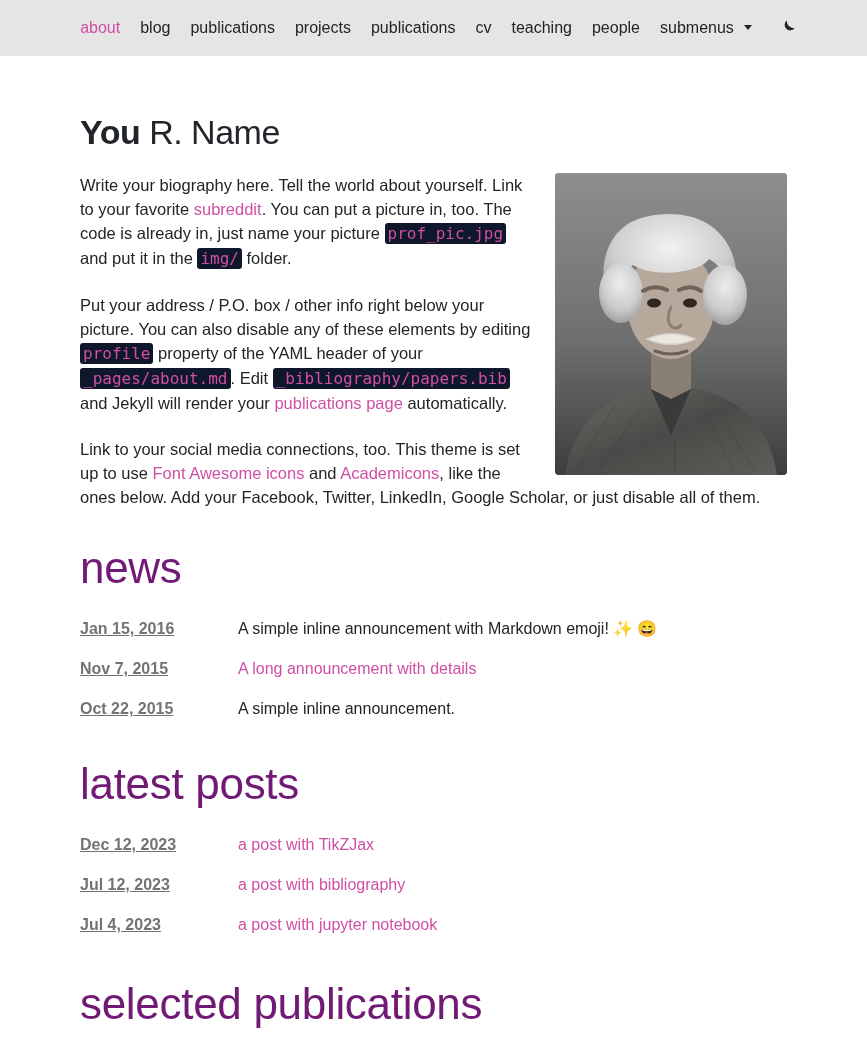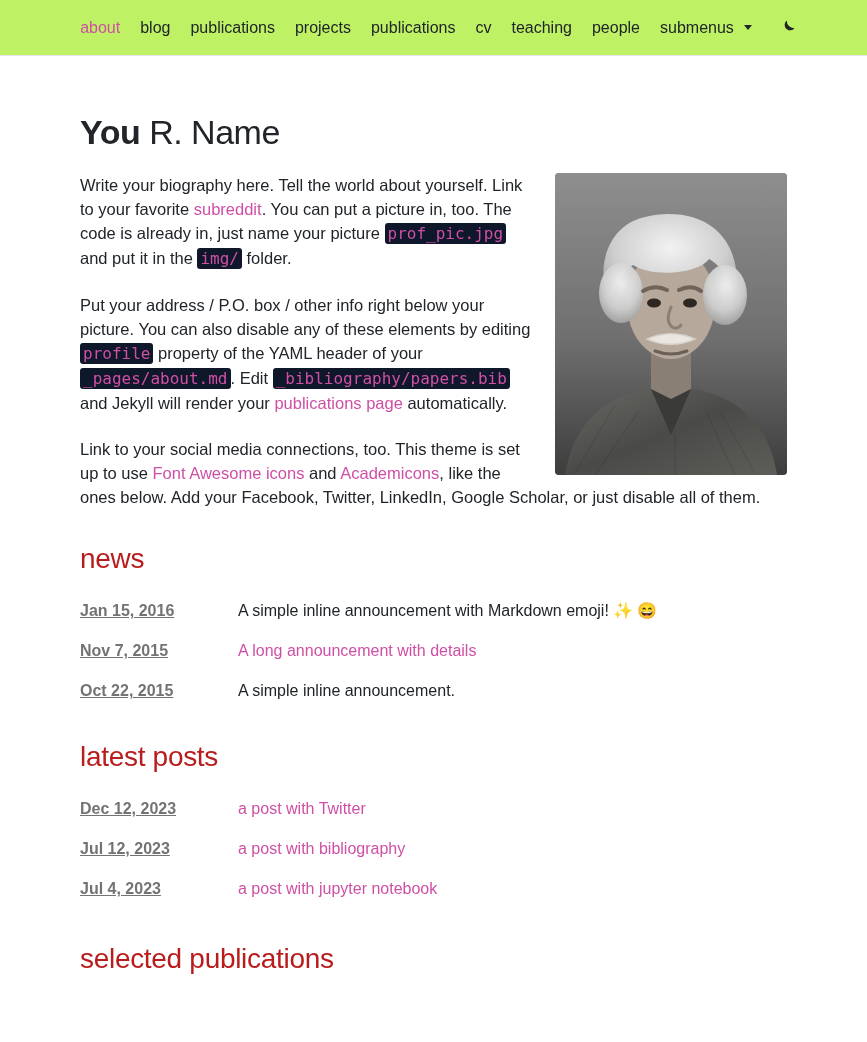--- a/index.html
+++ b/index.html
@@ -16,21 +16,21 @@
   }
   a { text-decoration: none; }
 
   
   .navbar {
     height: 55px;
     border-bottom: 1px solid #e6e6e6;
     display: flex;
     align-items: center;
     justify-content: center;
-    background: #bef264;
+    background: #e5e5e5;
   }
   .nav-inner {
     display: flex;
     align-items: center;
     gap: 0px;
   }
   .nav-link {
     font-size: 16px;
     color: #212529;
     padding: 0 10px;
@@ -124,23 +124,23 @@
     font-family: "DejaVu Sans Mono", monospace;
     font-size: 16px;
     color: #cf4fa5;
     background: #0f172a;
     padding: 1px 3px;
     border-radius: 3px;
     word-break: break-word;
   }
 
   h2.section {
-    font-size: 28px;
+    font-size: 44px;
     font-weight: 400;
-    color: #b91c1c;
+    color: #701a75;
     margin: 34px 0 16px 0;
     clear: both;
     letter-spacing: -0.3px;
   }
   h2.section.tight { margin-top: 30px; }
 
   table.entries {
     border-collapse: collapse;
     width: 100%;
     margin: 0;
@@ -278,21 +278,21 @@
         <td class="entry-text">A simple inline announcement.</td>
       </tr>
     </tbody>
   </table>
 
   <h2 class="section tight">latest posts</h2>
   <table class="entries">
     <tbody>
       <tr>
         <td class="date">Dec 12, 2023</td>
-        <td class="entry-text"><a class="pink">a post with Twitter</a></td>
+        <td class="entry-text"><a class="pink">a post with TikZJax</a></td>
       </tr>
       <tr>
         <td class="date">Jul 12, 2023</td>
         <td class="entry-text"><a class="pink">a post with bibliography</a></td>
       </tr>
       <tr>
         <td class="date">Jul 4, 2023</td>
         <td class="entry-text"><a class="pink">a post with jupyter notebook</a></td>
       </tr>
     </tbody>

